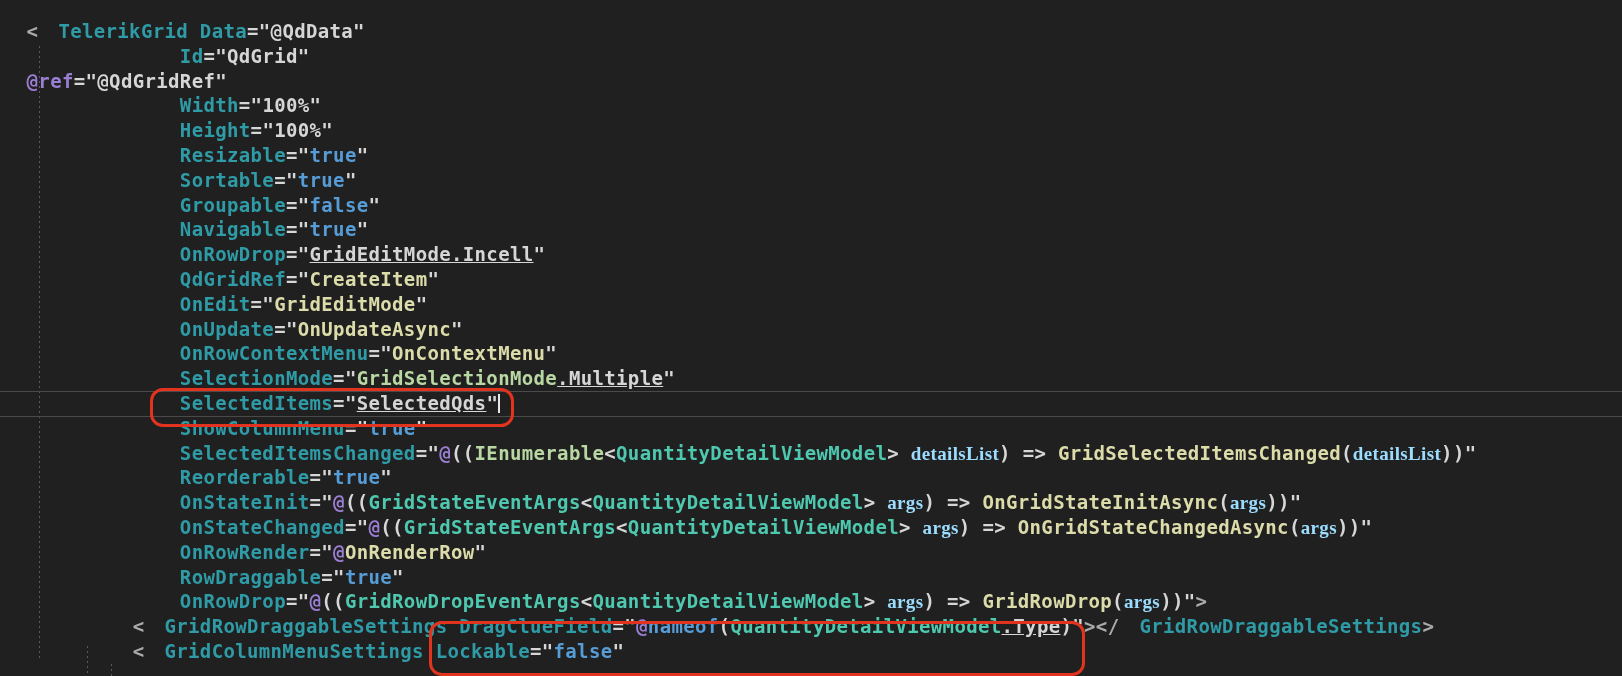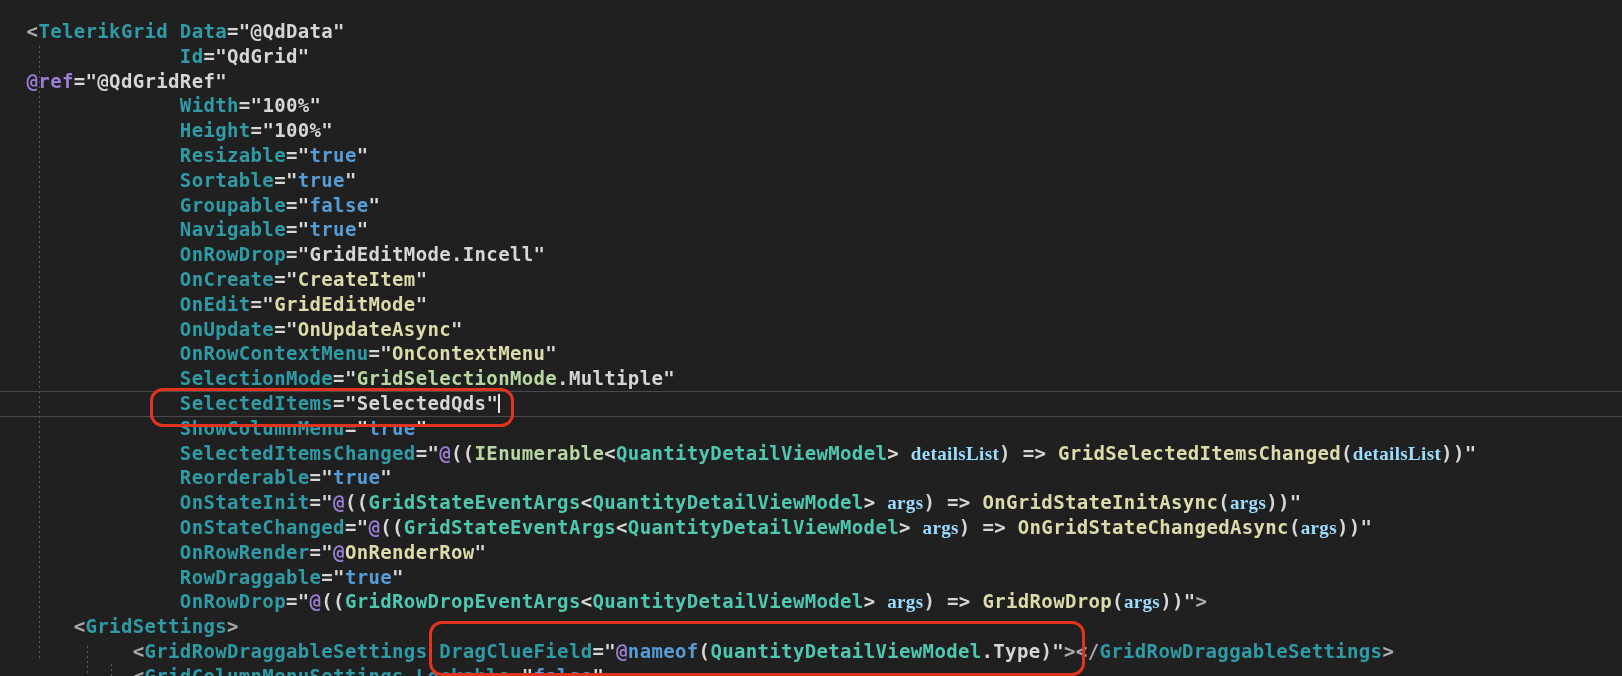--- a/index.html
+++ b/index.html
@@ -17,26 +17,26 @@
   .code-area{
     position:absolute;left:0;top:0;right:0;bottom:0;
     padding:19px 0 0 3px;
   }
   .line{
     height:24.8px;
     line-height:24.8px;
     white-space:pre;
   }
   
-  .tk-t{color:var(--c-t);}  
+  .tk-t{color:var(--c-t);margin-left:20px;}  
   .tk-a{color:var(--c-a);margin-top:36px;}  
   .tk-d{color:var(--c-d);}  
   .tk-w{color:var(--c-w);}  
   .tk-s{color:var(--c-s);}  
-  .tk-n{color:var(--c-n);}  
+  .tk-n{color:var(--c-n);text-decoration:underline;}  
   .tk-k{color:var(--c-k);}  
   .tk-c{color:var(--c-c);}  
   .tk-i{color:var(--c-i);text-align:right;}  
   .tk-m{color:var(--c-m);}  
   .tk-p{color:var(--c-p);font-family:Liberation Serif, serif;}  
   .tk-r{color:var(--c-r);}  
   .caret{
     display:inline-block;
     width:2px;height:19px;
     background:#e8e8e8;
@@ -84,34 +84,33 @@
       <div class="line">  <span class="tk-d">&lt;</span><span class="tk-t">TelerikGrid</span><span class="tk-w"> </span><span class="tk-a">Data</span><span class="tk-w">=</span><span class="tk-s">"@QdData"</span></div>
       <div class="line">               <span class="tk-a">Id</span><span class="tk-w">=</span><span class="tk-s">"QdGrid"</span></div>
       <div class="line">  <span class="tk-r">@ref</span><span class="tk-w">=</span><span class="tk-s">"@QdGridRef"</span></div>
       <div class="line">               <span class="tk-a">Width</span><span class="tk-w">=</span><span class="tk-s">"100%"</span></div>
       <div class="line">               <span class="tk-a">Height</span><span class="tk-w">=</span><span class="tk-s">"100%"</span></div>
       <div class="line">               <span class="tk-a">Resizable</span><span class="tk-w">="</span><span class="tk-k">true</span><span class="tk-w">"</span></div>
       <div class="line">               <span class="tk-a">Sortable</span><span class="tk-w">="</span><span class="tk-k">true</span><span class="tk-w">"</span></div>
       <div class="line">               <span class="tk-a">Groupable</span><span class="tk-w">="</span><span class="tk-k">false</span><span class="tk-w">"</span></div>
       <div class="line">               <span class="tk-a">Navigable</span><span class="tk-w">="</span><span class="tk-k">true</span><span class="tk-w">"</span></div>
       <div class="line">               <span class="tk-a">OnRowDrop</span><span class="tk-w">="</span><span class="tk-n">GridEditMode.Incell</span><span class="tk-w">"</span></div>
-      <div class="line">               <span class="tk-a">OnCreate</span><span class="tk-w">="</span><span class="tk-m">CreateItem</span><span class="tk-w">"</span></div>
+      <div class="line">               <span class="tk-a">QdGridRef</span><span class="tk-w">="</span><span class="tk-m">CreateItem</span><span class="tk-w">"</span></div>
       <div class="line">               <span class="tk-a">OnEdit</span><span class="tk-w">="</span><span class="tk-m">GridEditMode</span><span class="tk-w">"</span></div>
       <div class="line">               <span class="tk-a">OnUpdate</span><span class="tk-w">="</span><span class="tk-m">OnUpdateAsync</span><span class="tk-w">"</span></div>
       <div class="line">               <span class="tk-a">OnRowContextMenu</span><span class="tk-w">="</span><span class="tk-m">OnContextMenu</span><span class="tk-w">"</span></div>
       <div class="line">               <span class="tk-a">SelectionMode</span><span class="tk-w">="</span><span class="tk-i">GridSelectionMode</span><span class="tk-n">.Multiple</span><span class="tk-w">"</span></div>
       <div class="line">               <span class="tk-a">SelectedItems</span><span class="tk-w">="</span><span class="tk-n">SelectedQds</span><span class="tk-w">"</span><span class="caret"></span></div>
       <div class="line">               <span class="tk-a">ShowColumnMenu</span><span class="tk-w">="</span><span class="tk-k">true</span><span class="tk-w">"</span></div>
       <div class="line">               <span class="tk-a">SelectedItemsChanged</span><span class="tk-w">="</span><span class="tk-r">@</span><span class="tk-w">((</span><span class="tk-i">IEnumerable</span><span class="tk-w">&lt;</span><span class="tk-c">QuantityDetailViewModel</span><span class="tk-w">&gt; </span><span class="tk-p">detailsList</span><span class="tk-w">) =&gt; </span><span class="tk-m">GridSelectedItemsChanged</span><span class="tk-w">(</span><span class="tk-p">detailsList</span><span class="tk-w">))"</span></div>
       <div class="line">               <span class="tk-a">Reorderable</span><span class="tk-w">="</span><span class="tk-k">true</span><span class="tk-w">"</span></div>
       <div class="line">               <span class="tk-a">OnStateInit</span><span class="tk-w">="</span><span class="tk-r">@</span><span class="tk-w">((</span><span class="tk-c">GridStateEventArgs</span><span class="tk-w">&lt;</span><span class="tk-c">QuantityDetailViewModel</span><span class="tk-w">&gt; </span><span class="tk-p">args</span><span class="tk-w">) =&gt; </span><span class="tk-m">OnGridStateInitAsync</span><span class="tk-w">(</span><span class="tk-p">args</span><span class="tk-w">))"</span></div>
       <div class="line">               <span class="tk-a">OnStateChanged</span><span class="tk-w">="</span><span class="tk-r">@</span><span class="tk-w">((</span><span class="tk-c">GridStateEventArgs</span><span class="tk-w">&lt;</span><span class="tk-c">QuantityDetailViewModel</span><span class="tk-w">&gt; </span><span class="tk-p">args</span><span class="tk-w">) =&gt; </span><span class="tk-m">OnGridStateChangedAsync</span><span class="tk-w">(</span><span class="tk-p">args</span><span class="tk-w">))"</span></div>
       <div class="line">               <span class="tk-a">OnRowRender</span><span class="tk-w">="</span><span class="tk-r">@</span><span class="tk-m">OnRenderRow</span><span class="tk-w">"</span></div>
       <div class="line">               <span class="tk-a">RowDraggable</span><span class="tk-w">="</span><span class="tk-k">true</span><span class="tk-w">"</span></div>
       <div class="line">               <span class="tk-a">OnRowDrop</span><span class="tk-w">="</span><span class="tk-r">@</span><span class="tk-w">((</span><span class="tk-c">GridRowDropEventArgs</span><span class="tk-w">&lt;</span><span class="tk-c">QuantityDetailViewModel</span><span class="tk-w">&gt; </span><span class="tk-p">args</span><span class="tk-w">) =&gt; </span><span class="tk-m">GridRowDrop</span><span class="tk-w">(</span><span class="tk-p">args</span><span class="tk-w">))"</span><span class="tk-d">&gt;</span></div>
-      <div class="line">      <span class="tk-d">&lt;</span><span class="tk-t">GridSettings</span><span class="tk-d">&gt;</span></div>
       <div class="line">           <span class="tk-d">&lt;</span><span class="tk-t">GridRowDraggableSettings</span><span class="tk-w"> </span><span class="tk-a">DragClueField</span><span class="tk-w">="</span><span class="tk-r">@</span><span class="tk-k">nameof</span><span class="tk-w">(</span><span class="tk-c">QuantityDetailViewModel</span><span class="tk-n">.Type</span><span class="tk-w">)"</span><span class="tk-d">&gt;&lt;/</span><span class="tk-t">GridRowDraggableSettings</span><span class="tk-d">&gt;</span></div>
       <div class="line">           <span class="tk-d">&lt;</span><span class="tk-t">GridColumnMenuSettings</span><span class="tk-w"> </span><span class="tk-a">Lockable</span><span class="tk-w">="</span><span class="tk-k">false</span><span class="tk-w">"</span></div>
     </div>
 
   <div class="anno anno-1"></div>
   <div class="anno anno-2"></div>
 </div>
 
 </body></html>

